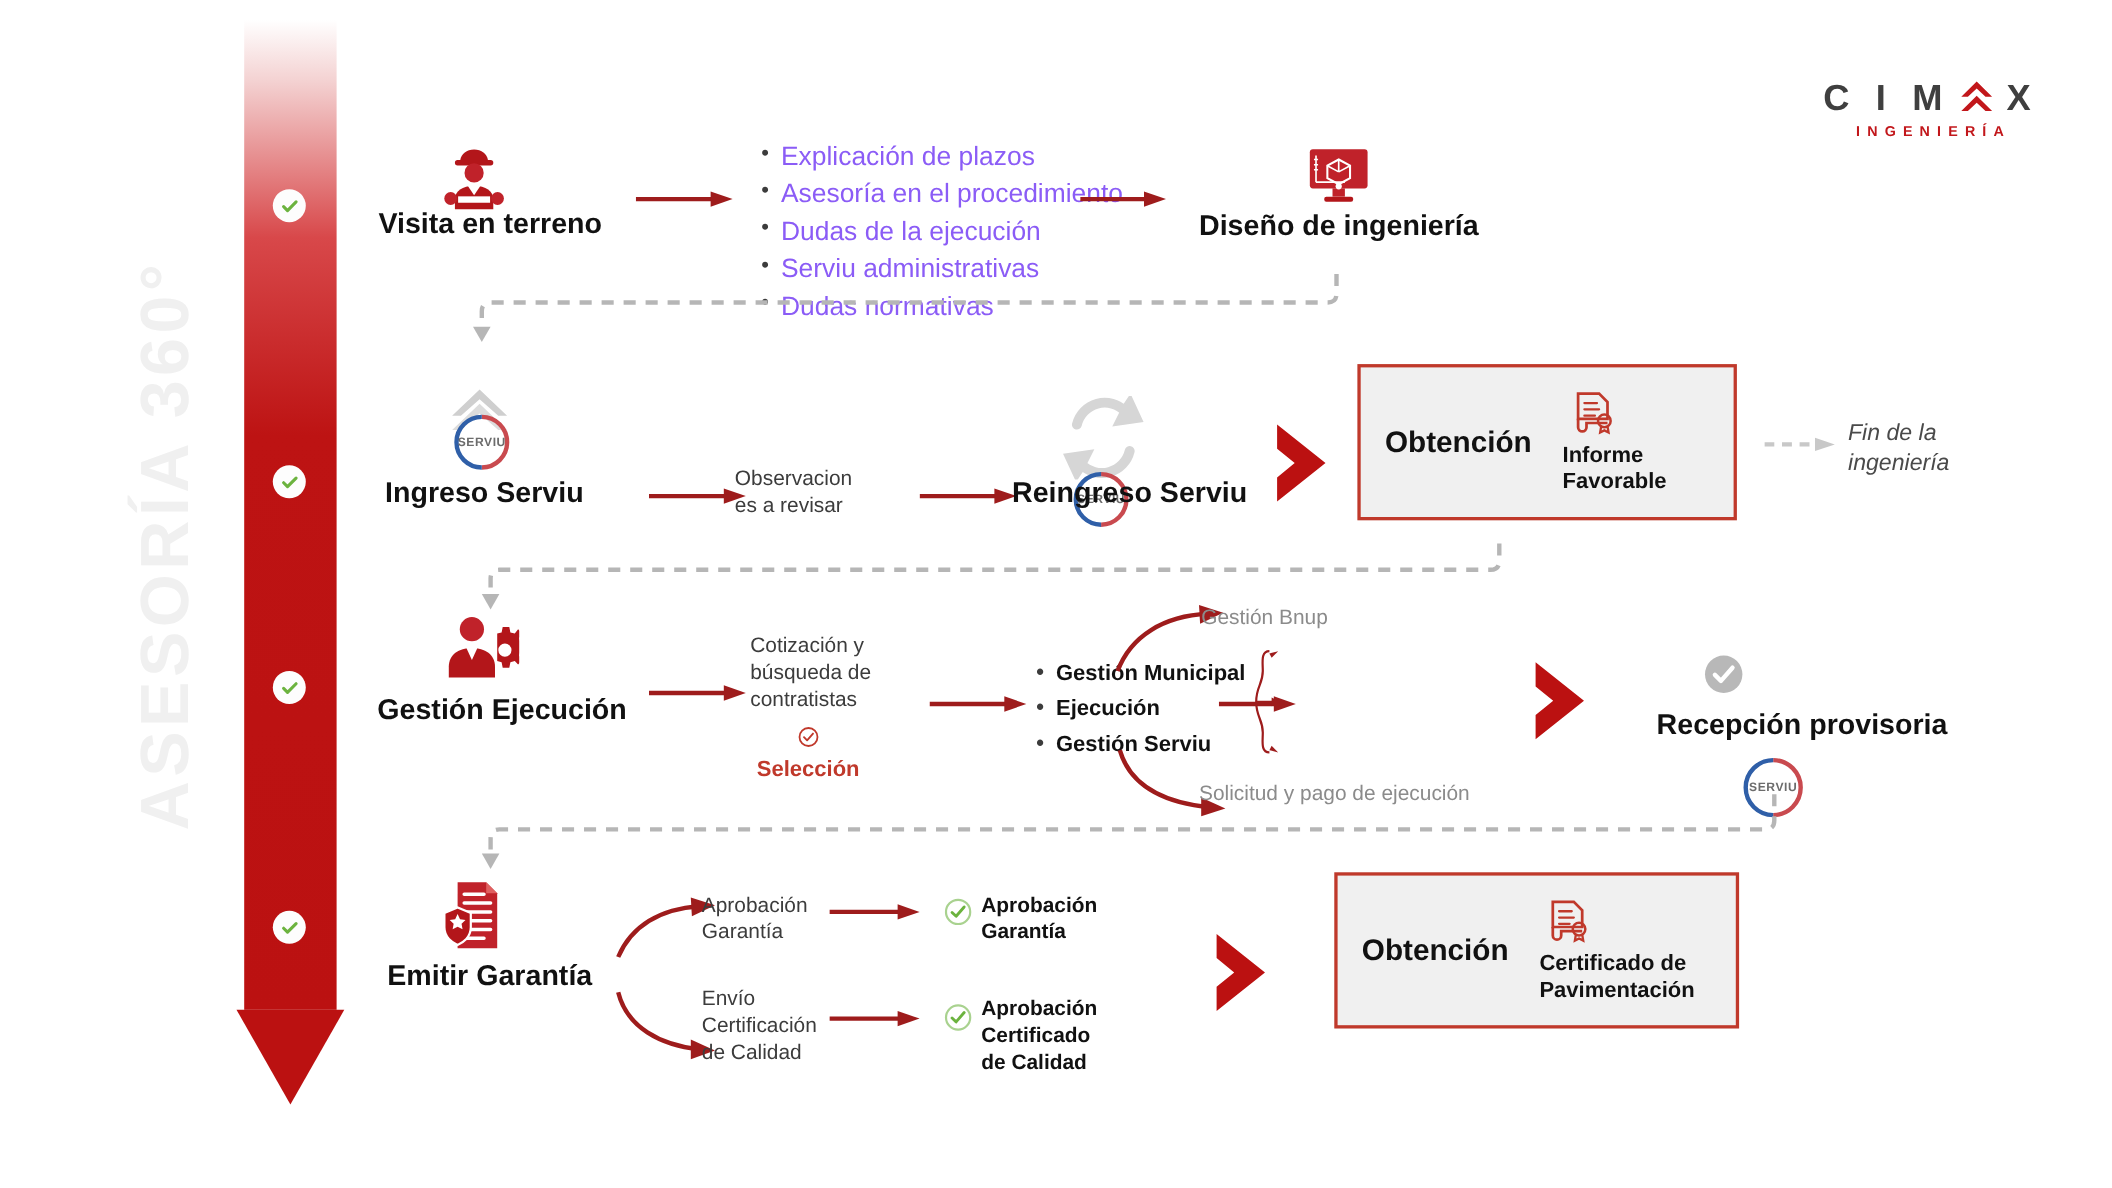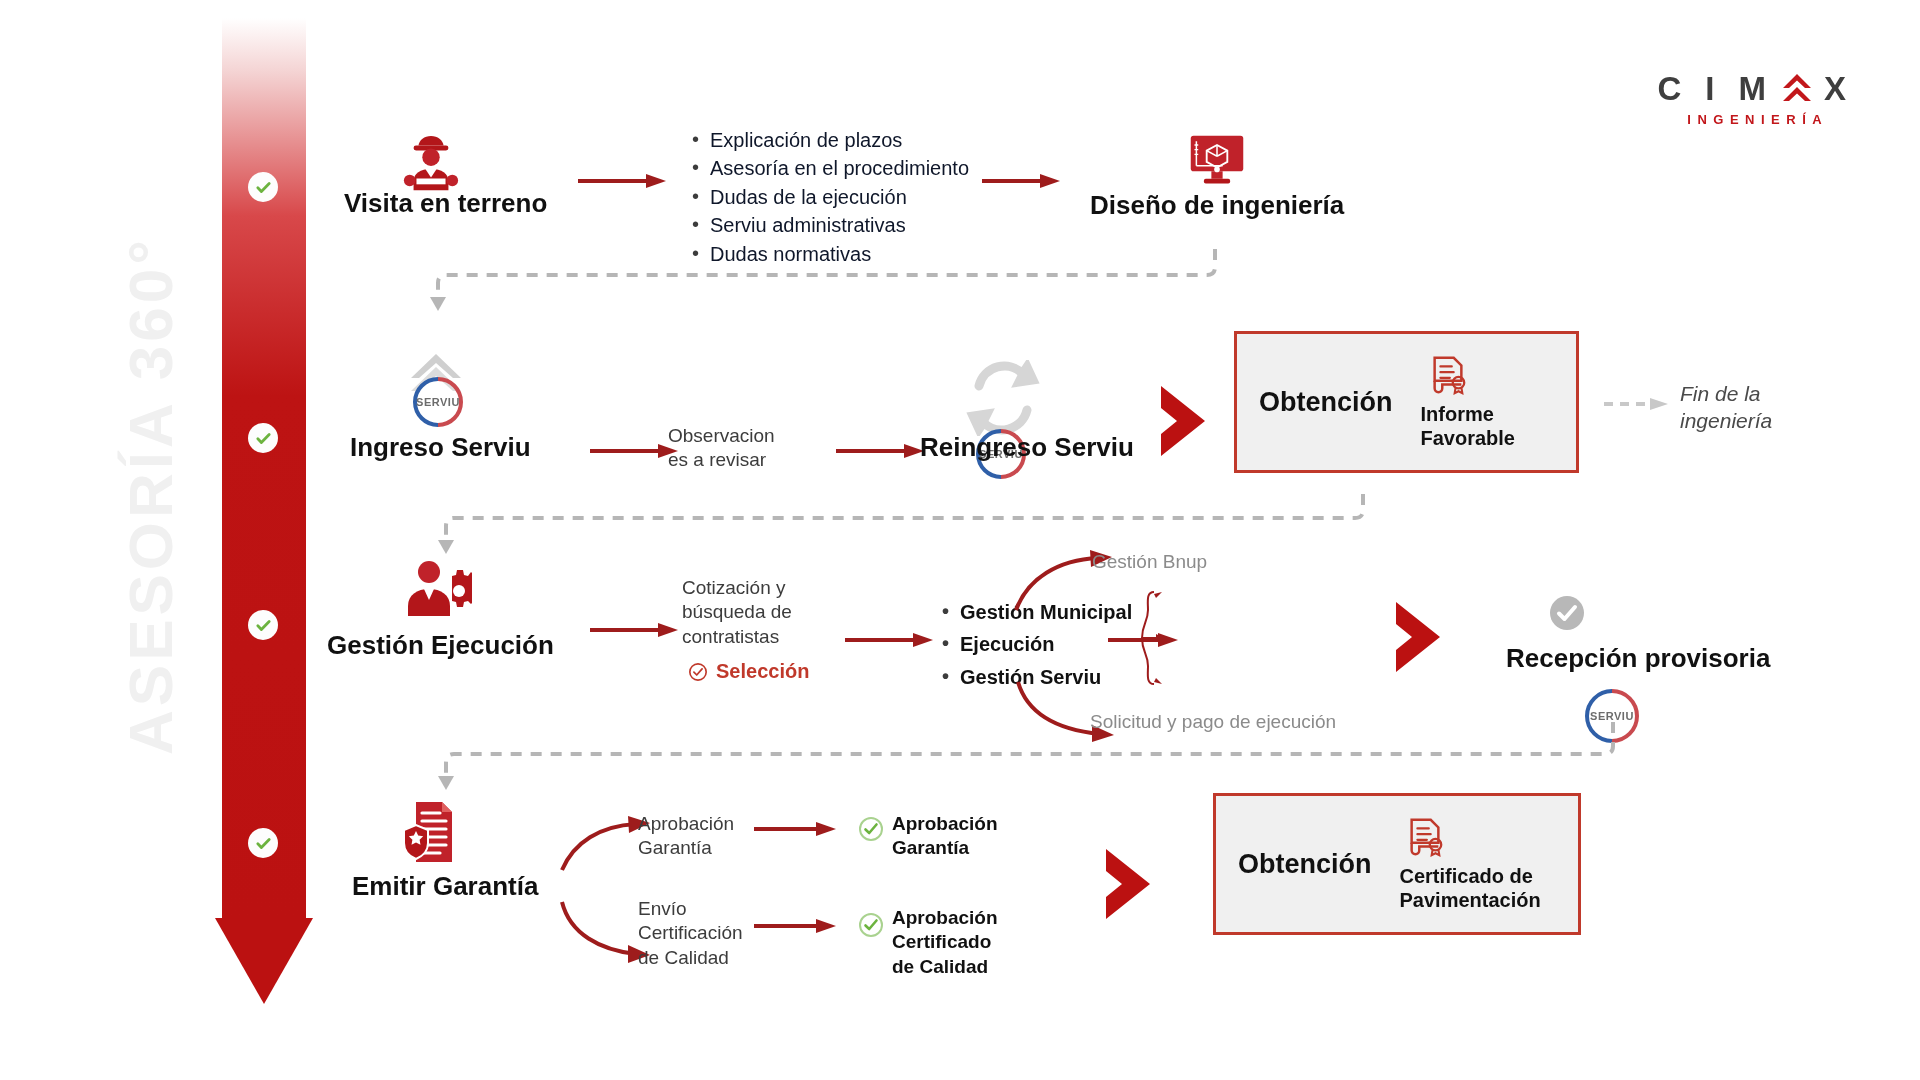--- a/index.html
+++ b/index.html
@@ -42,21 +42,21 @@
   .logo-sub{ font-size:13px; font-weight:bold; letter-spacing:6.5px; color:#c2171b; margin-top:7px;}
 
   
   .node-title{ font-size:26px; font-weight:bold; color:#111; white-space:nowrap;}
   .plain{ font-size:19px; color:#3c3c3c; line-height:1.28; }
   .grey{ font-size:19px; color:#8b8b8b; line-height:1.3;}
   .bold-sm{ font-size:19px; font-weight:bold; color:#111; line-height:1.28;}
   .ital-grey{ font-size:21px; color:#4a4a4a; font-style:italic; line-height:1.3;}
 
   ul.bullets{ list-style:none; }
-  ul.bullets li{ position:relative; padding-left:20px; font-size:20px; color:#0f172a; line-height:1.42; }
+  ul.bullets li{ position:relative; padding-left:20px; font-size:24px; color:#8b5cf6; line-height:1.42; }
   ul.bullets li:before{ content:"\2022"; position:absolute; left:2px; top:-1px; color:#3c3c3c; font-size:20px;}
   ul.bullets-b li{ font-weight:bold; color:#111; line-height:1.62; font-size:20px;}
 
   .abs{ position:absolute; }
 
   
   .arr{ position:absolute; height:14px; }
   .arr svg{ display:block; }
 
   
@@ -277,36 +277,36 @@
 
   <div class="abs" style="left:404px;top:558px;width:68px;height:60px;">
     <svg viewBox="0 0 68 60" width="68" height="60">
       <path d="M48 18 l4-1 1-5 6 0 1 5 4 1 3-4 4 4 -3 4 1 4 5 1 0 6 -5 1 -1 4 3 4 -4 4 -3-3 -4 1 -1 5 -6 0 -1-5 -4-1" fill="#b3161a"></path>
       <circle cx="55" cy="33" r="6" fill="#ffffff"></circle>
       <circle cx="25" cy="14" r="11" fill="#c0222a"></circle>
       <path d="M4 58v-10c0-11 9-17 21-17s21 6 21 17v10z" fill="#b3161a"></path>
       <path d="M20 31 l5 11 l5-11 -3-2h-4z" fill="#ffffff"></path>
     </svg>
   </div>
-  <div class="node-title abs" style="left:327px;top:630px;">Gestión Ejecución</div>
+  <div class="node-title abs" style="left:343px;top:630px;">Gestión Ejecución</div>
 
   <div class="arr" style="left:590px;top:622px;">
     <svg width="90" height="16" viewBox="0 0 90 16">
         <line x1="0" y1="8" x2="70" y2="8" stroke="#9e1c1c" stroke-width="4"></line>
         <path d="M68 1 L88 8 L68 15 Z" fill="#9e1c1c"></path>
       </svg>
   </div>
 
   <div class="plain abs" style="left:682px;top:576px;width:150px;">
     <div>Cotización y</div>
     <div>búsqueda de</div>
     <div>contratistas</div>
   </div>
 
-  <div class="abs" style="left:688px;top:660px;display:flex;align-items:center;gap:8px;">
+  <div class="abs" style="left:688px;top:660px;display:flex;align-items:center;gap:8px;flex-direction:column;">
     <span style="width:20px;height:20px;display:block;">
       <svg viewBox="0 0 22 22" width="20" height="20">
         <circle cx="11" cy="11" r="9" fill="none" stroke="#c0392b" stroke-width="1.8"></circle>
         <path d="M6.5 11.2 L9.6 14.3 L15.5 7.6" fill="none" stroke="#c0392b" stroke-width="1.9" stroke-linecap="round" stroke-linejoin="round"></path>
       </svg>
     </span>
     <span style="font-size:20px;font-weight:bold;color:#c0392b;">Selección</span>
   </div>
 
   <div class="arr" style="left:845px;top:632px;">

